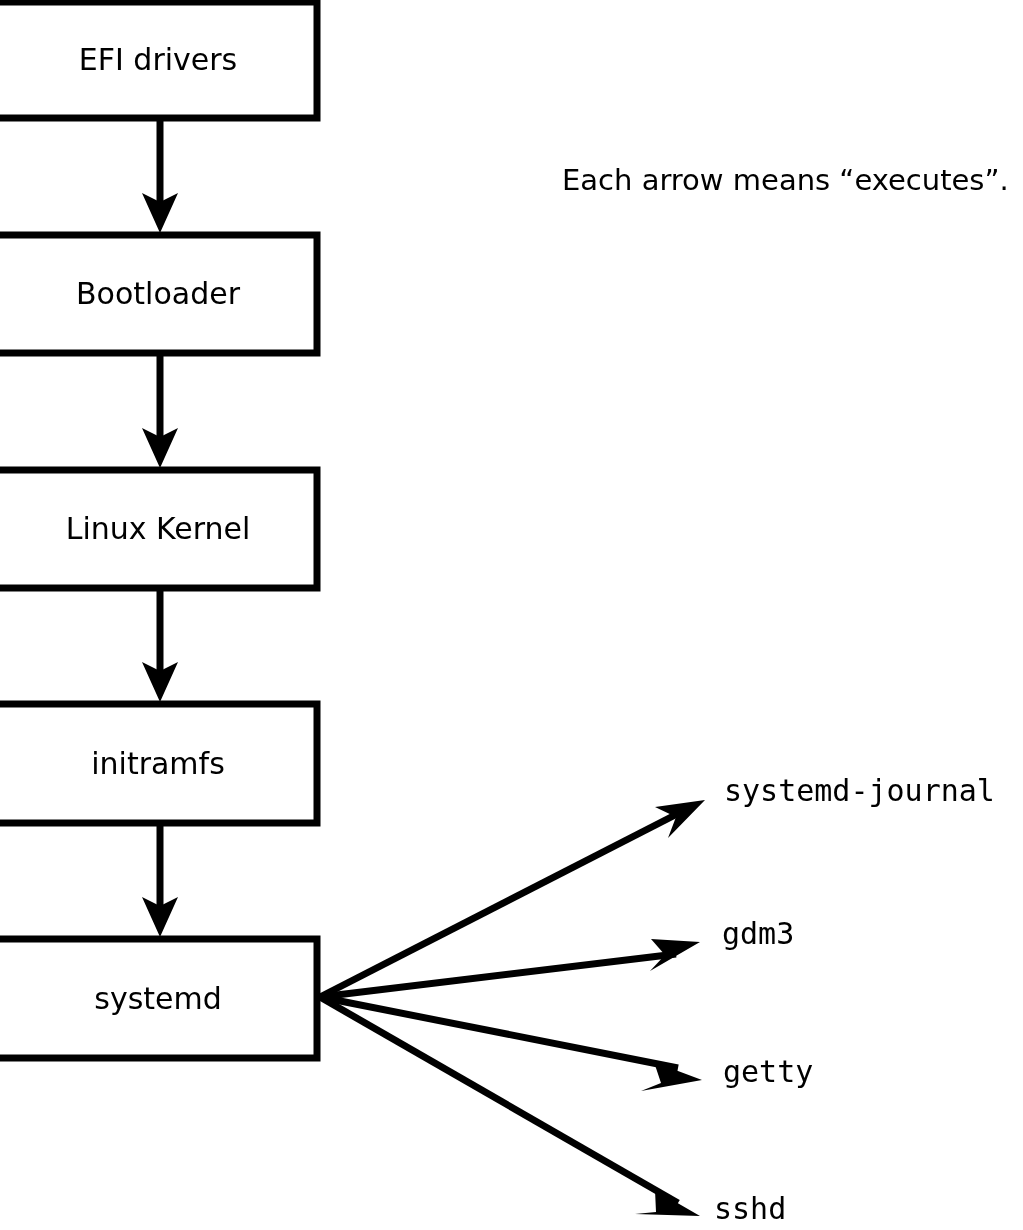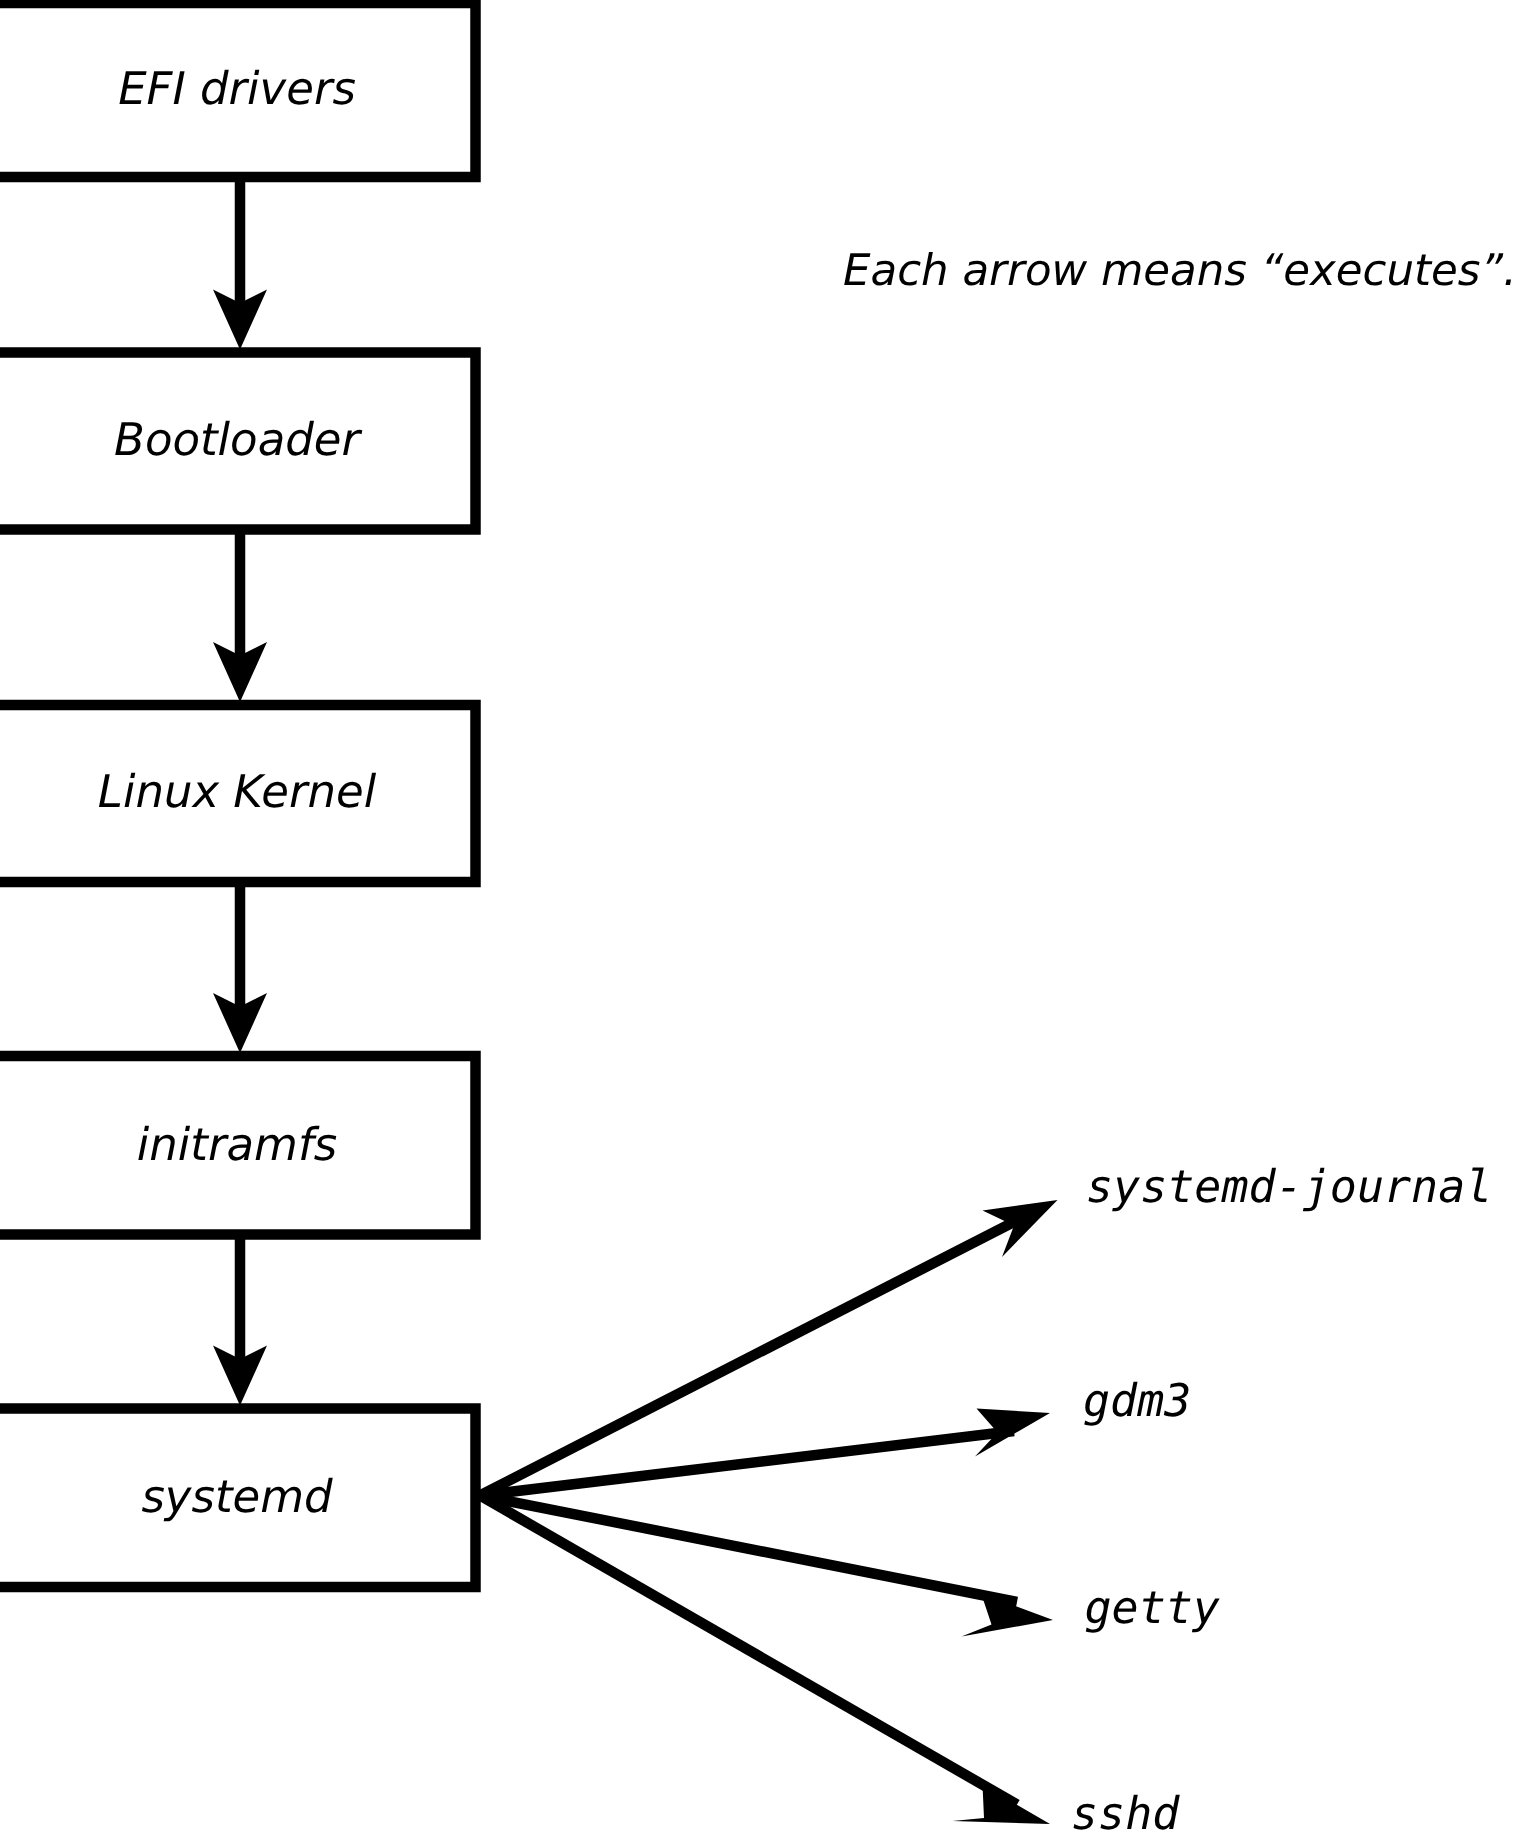--- a/index.html
+++ b/index.html
@@ -9,21 +9,20 @@
   }
   body {
     font-family: "DejaVu Sans", sans-serif;
   }
   #canvas {
     position: relative;
     width: 1023px;
     height: 1230px;
     background: #ffffff;
     overflow: hidden;
-    font-style: italic;
   }
   #diagram-svg {
     position: absolute;
     left: 0;
     top: 0;
     width: 1023px;
     height: 1230px;
   }
   .box-rect {
     fill: #ffffff;

